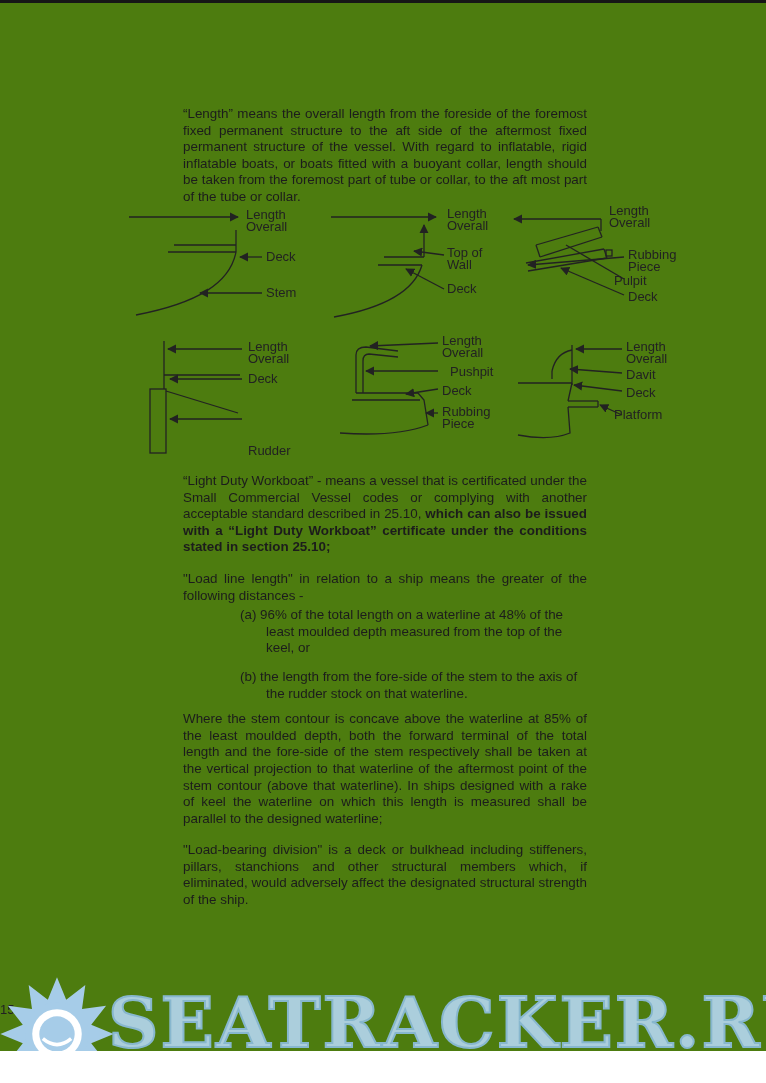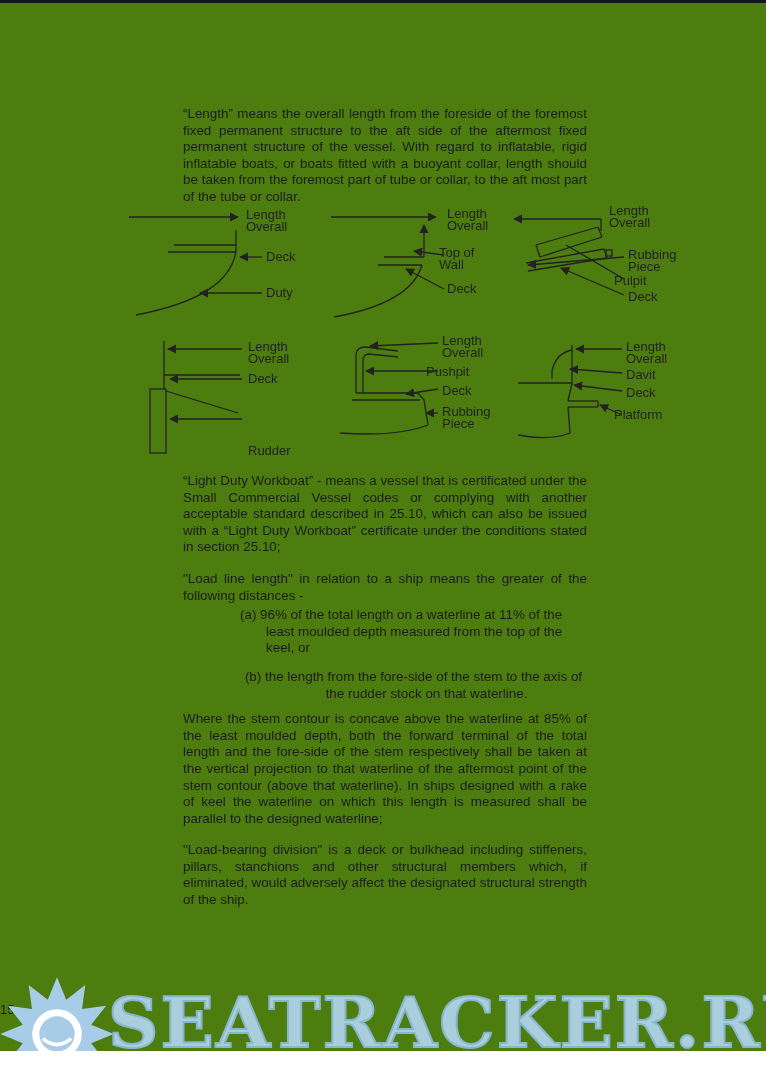--- a/index.html
+++ b/index.html
@@ -10,22 +10,22 @@
   
   .para, .textblock p{
     font-size:13.4px; line-height:16.6px; text-align:justify; color:#1c1c1c;
     margin:0;
   }
   .p1{position:absolute; left:183px; top:106px; width:404px;}
   .textblock{position:absolute; left:183px; top:473px; width:404px;}
   .textblock p{margin-bottom:15px;}
   .textblock p.no-gap{margin-bottom:3px;}
   .textblock p.sub{margin-left:57px; padding-left:26px; text-indent:-26px; text-align:left; margin-bottom:12px;}
-  .textblock p.sub-b{margin-bottom:9px;text-align:center;}
-  .bold{font-weight:normal;}
+  .textblock p.sub-b{margin-bottom:9px;}
+  .bold{font-weight:bold;}
 
   
   .diagrams{position:absolute; left:118px; top:205px; width:585px; height:268px;}
   .diag{position:absolute;}
   .diag svg{position:absolute; left:0; top:0; display:block;}
   .dlabel{position:absolute; font-size:13px; line-height:12px; color:#222; display:block;}
 
   
   .page-number{position:absolute; left:0; top:1002px; width:766px; text-align:left; font-size:13px; color:#222;}
   .watermark{position:absolute; left:0; top:975px; width:766px; height:108px;}
@@ -57,40 +57,40 @@
         <line x1="3" y1="12" x2="112" y2="12" marker-end="url(#m1)"></line>
         <line x1="48" y1="40" x2="110" y2="40"></line>
         <line x1="42" y1="47" x2="110" y2="47"></line>
         <line x1="110" y1="25" x2="110" y2="47"></line>
         <path d="M110,47 C104,78 72,98 10,110"></path>
         <line x1="136" y1="52" x2="114" y2="52" marker-end="url(#m1)"></line>
         <line x1="136" y1="88" x2="74" y2="88" marker-end="url(#m1)"></line>
       </svg>
       <span class="dlabel" style="left:120px;top:4px;width:48px;">Length Overall</span>
       <span class="dlabel" style="left:140px;top:46px;">Deck</span>
-      <span class="dlabel" style="left:140px;top:82px;">Duty</span>
+      <span class="dlabel" style="left:140px;top:82px;">Stem</span>
     </div>
 
     <div class="diag" style="left:208px;top:0;width:180px;height:122px;">
       <svg width="180" height="122" viewBox="0 0 180 122" fill="none" stroke="#222" stroke-width="1.3">
         <defs>
             <marker id="m2" viewBox="0 0 10 10" refX="9" refY="5" markerWidth="7" markerHeight="7" orient="auto">
               <path d="M0,0 L10,5 L0,10 z" fill="#222" stroke="none"></path>
             </marker>
           </defs>
         <line x1="5" y1="12" x2="110" y2="12" marker-end="url(#m2)"></line>
         <line x1="98" y1="52" x2="98" y2="20" marker-end="url(#m2)"></line>
         <line x1="58" y1="52" x2="98" y2="52"></line>
         <line x1="52" y1="60" x2="96" y2="60"></line>
         <path d="M96,60 C88,88 52,104 8,112"></path>
         <line x1="118" y1="50" x2="88" y2="46" marker-end="url(#m2)"></line>
         <line x1="118" y1="84" x2="80" y2="64" marker-end="url(#m2)"></line>
       </svg>
       <span class="dlabel" style="left:121px;top:3px;width:48px;">Length Overall</span>
-      <span class="dlabel" style="left:113px;top:42px;width:42px;">Top of Wall</span>
+      <span class="dlabel" style="left:121px;top:42px;width:42px;">Top of Wall</span>
       <span class="dlabel" style="left:121px;top:78px;">Deck</span>
     </div>
 
     <div class="diag" style="left:388px;top:0;width:195px;height:122px;">
       <svg width="195" height="122" viewBox="0 0 195 122" fill="none" stroke="#222" stroke-width="1.3">
         <defs>
             <marker id="m3" viewBox="0 0 10 10" refX="9" refY="5" markerWidth="7" markerHeight="7" orient="auto">
               <path d="M0,0 L10,5 L0,10 z" fill="#222" stroke="none"></path>
             </marker>
           </defs>
@@ -146,21 +146,21 @@
         <line x1="112" y1="10" x2="44" y2="13" marker-end="url(#m5)"></line>
         <line x1="112" y1="38" x2="40" y2="38" marker-end="url(#m5)"></line>
         <line x1="30" y1="60" x2="92" y2="60"></line>
         <line x1="26" y1="67" x2="94" y2="67"></line>
         <line x1="112" y1="56" x2="80" y2="61" marker-end="url(#m5)"></line>
         <path d="M92,60 L98,67 L102,92"></path>
         <path d="M102,92 Q70,104 14,100"></path>
         <line x1="112" y1="80" x2="100" y2="80" marker-end="url(#m5)"></line>
       </svg>
       <span class="dlabel" style="left:116px;top:2px;width:48px;">Length Overall</span>
-      <span class="dlabel" style="left:100px;top:33px;text-align:right;">Pushpit</span>
+      <span class="dlabel" style="left:124px;top:33px;text-align:right;">Pushpit</span>
       <span class="dlabel" style="left:116px;top:52px;">Deck</span>
       <span class="dlabel" style="left:116px;top:73px;width:50px;">Rubbing Piece</span>
     </div>
 
     <div class="diag" style="left:392px;top:132px;width:195px;height:130px;">
       <svg width="195" height="130" viewBox="0 0 195 130" fill="none" stroke="#222" stroke-width="1.3">
         <defs>
             <marker id="m6" viewBox="0 0 10 10" refX="9" refY="5" markerWidth="7" markerHeight="7" orient="auto">
               <path d="M0,0 L10,5 L0,10 z" fill="#222" stroke="none"></path>
             </marker>
@@ -183,21 +183,21 @@
       <span class="dlabel" style="left:116px;top:32px;">Davit</span>
       <span class="dlabel" style="left:116px;top:50px;">Deck</span>
       <span class="dlabel" style="left:104px;top:72px;">Platform</span>
     </div>
 
   </div>
 
   <div class="textblock">
     <p><span>“Light Duty Workboat” - means a vessel that is certificated under the Small Commercial Vessel codes or complying with another acceptable standard described in 25.10, </span><span class="bold">which can also be issued with a “Light Duty Workboat” certificate under the conditions stated in section 25.10;</span></p>
     <p class="no-gap">"Load line length" in relation to a ship means the greater of the following distances -</p>
-    <p class="sub">(a) 96% of the total length on a waterline at 11% of the least moulded depth measured from the top of the keel, or</p>
+    <p class="sub">(a) 96% of the total length on a waterline at 48% of the least moulded depth measured from the top of the keel, or</p>
     <p class="sub sub-b">(b) the length from the fore-side of the stem to the axis of the rudder stock on that waterline.</p>
     <p>Where the stem contour is concave above the waterline at 85% of the least moulded depth, both the forward terminal of the total length and the fore-side of the stem respectively shall be taken at the vertical projection to that waterline of the aftermost point of the stem contour (above that waterline). In ships designed with a rake of keel the waterline on which this length is measured shall be parallel to the designed waterline;</p>
     <p>"Load-bearing division" is a deck or bulkhead including stiffeners, pillars, stanchions and other structural members which, if eliminated, would adversely affect the designated structural strength of the ship.</p>
   </div>
 
   <div class="page-number">15</div>
 
   <div class="watermark">
     <svg class="sun" width="118" height="118" viewBox="0 0 100 100">
       <polygon fill="#a6cce8" points="98,50 79,57.8 91.6,74 71.2,71.2 74,91.6 57.8,79 50,98 42.2,79 26,91.6 28.8,71.2 8.4,74 21,57.8 2,50 21,42.2 8.4,26 28.8,28.8 26,8.4 42.2,21 50,2 57.8,21 74,8.4 71.2,28.8 91.6,26 79,42.2"></polygon>

